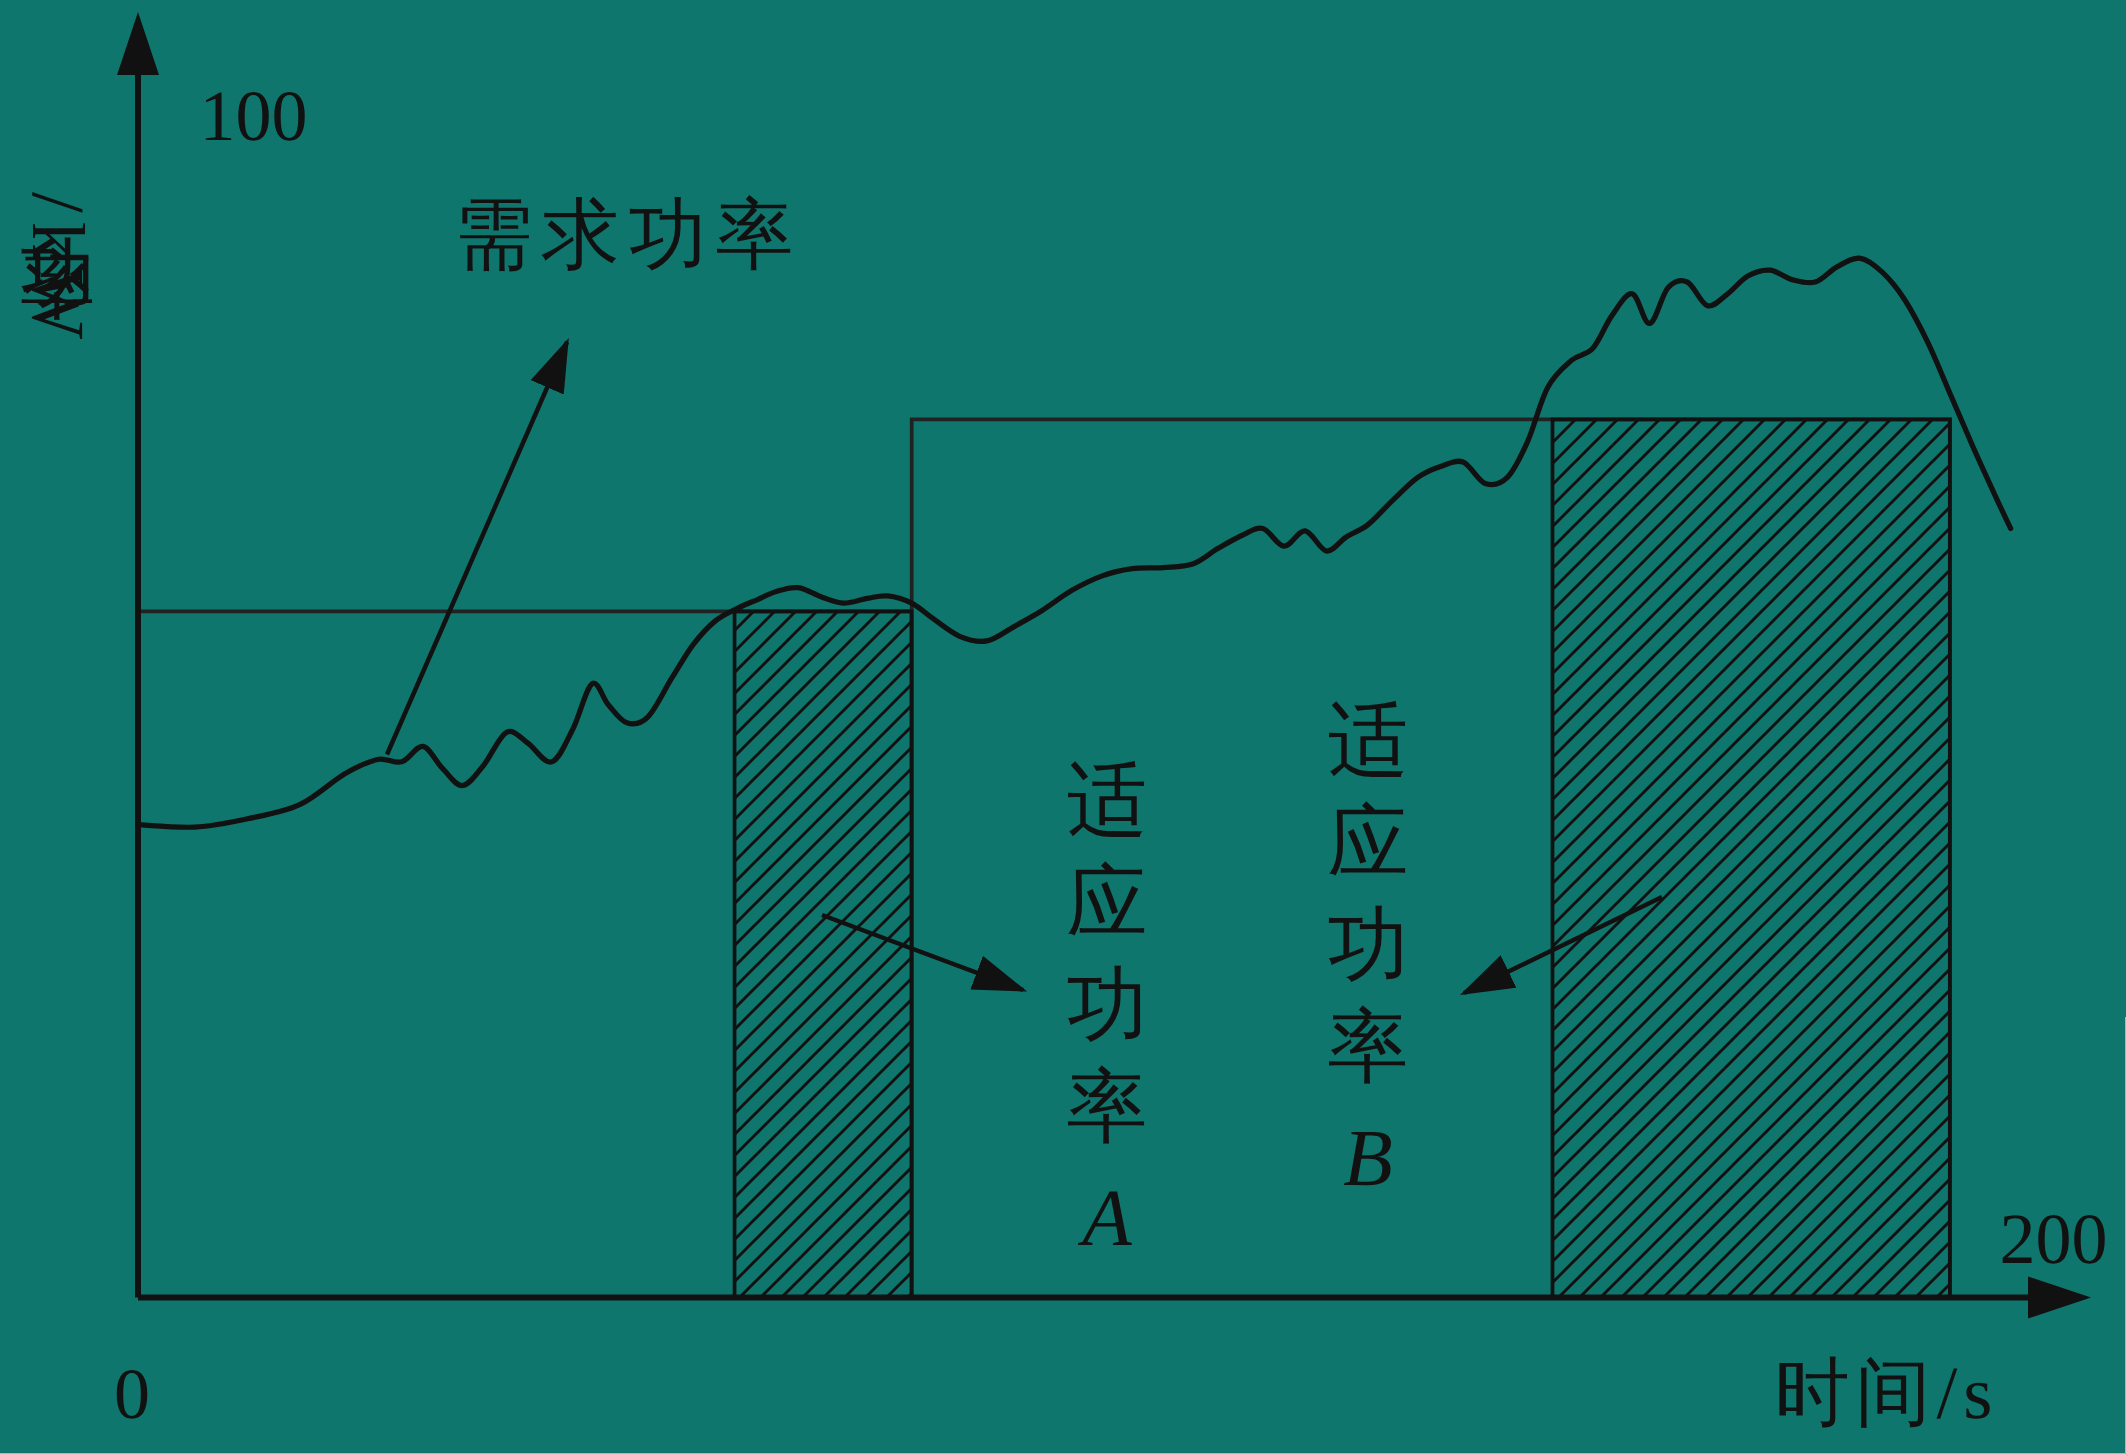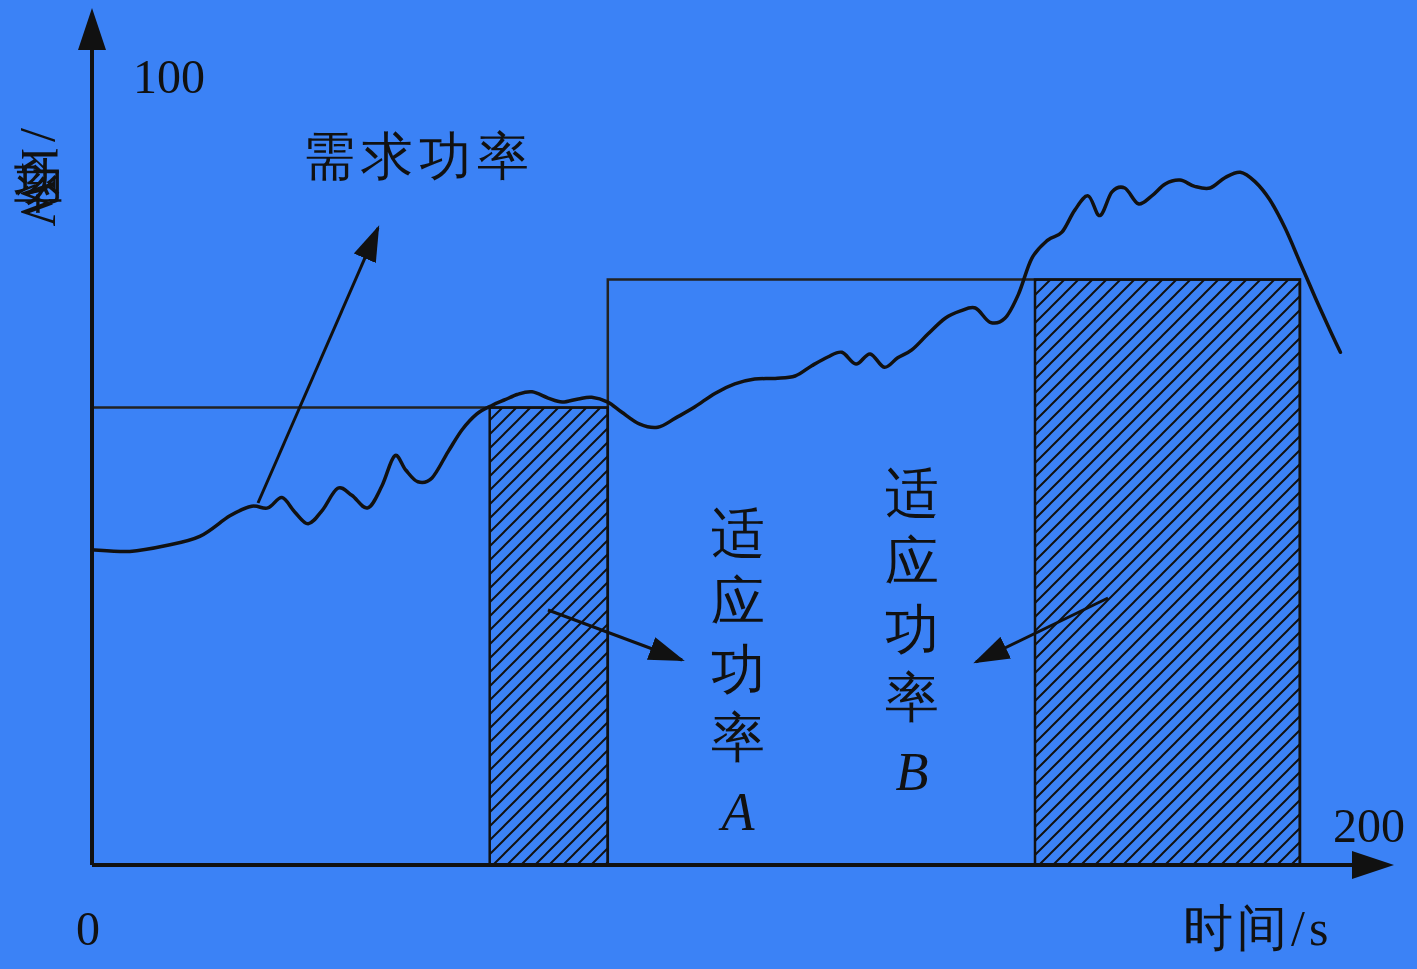--- a/index.html
+++ b/index.html
@@ -1,19 +1,19 @@
 <!DOCTYPE html>
 <html><head>
 <meta charset="utf-8">
 <style>
   html,body{margin:0;padding:0;background:#ffffff;}
   #figure{
     position:relative;
     width:1417px;height:969px;
-    background:#3b82f6;
+    background:#0f766e;
     font-family:"Liberation Serif","DejaVu Serif",serif;
     color:#111;
     overflow:hidden;
   }
   #plot-svg{position:absolute;left:0;top:0;}
   .svg-text{
     font-family:"Liberation Serif","DejaVu Serif",serif;
     fill:#111;
   }
   .tick{font-size:48px;}

